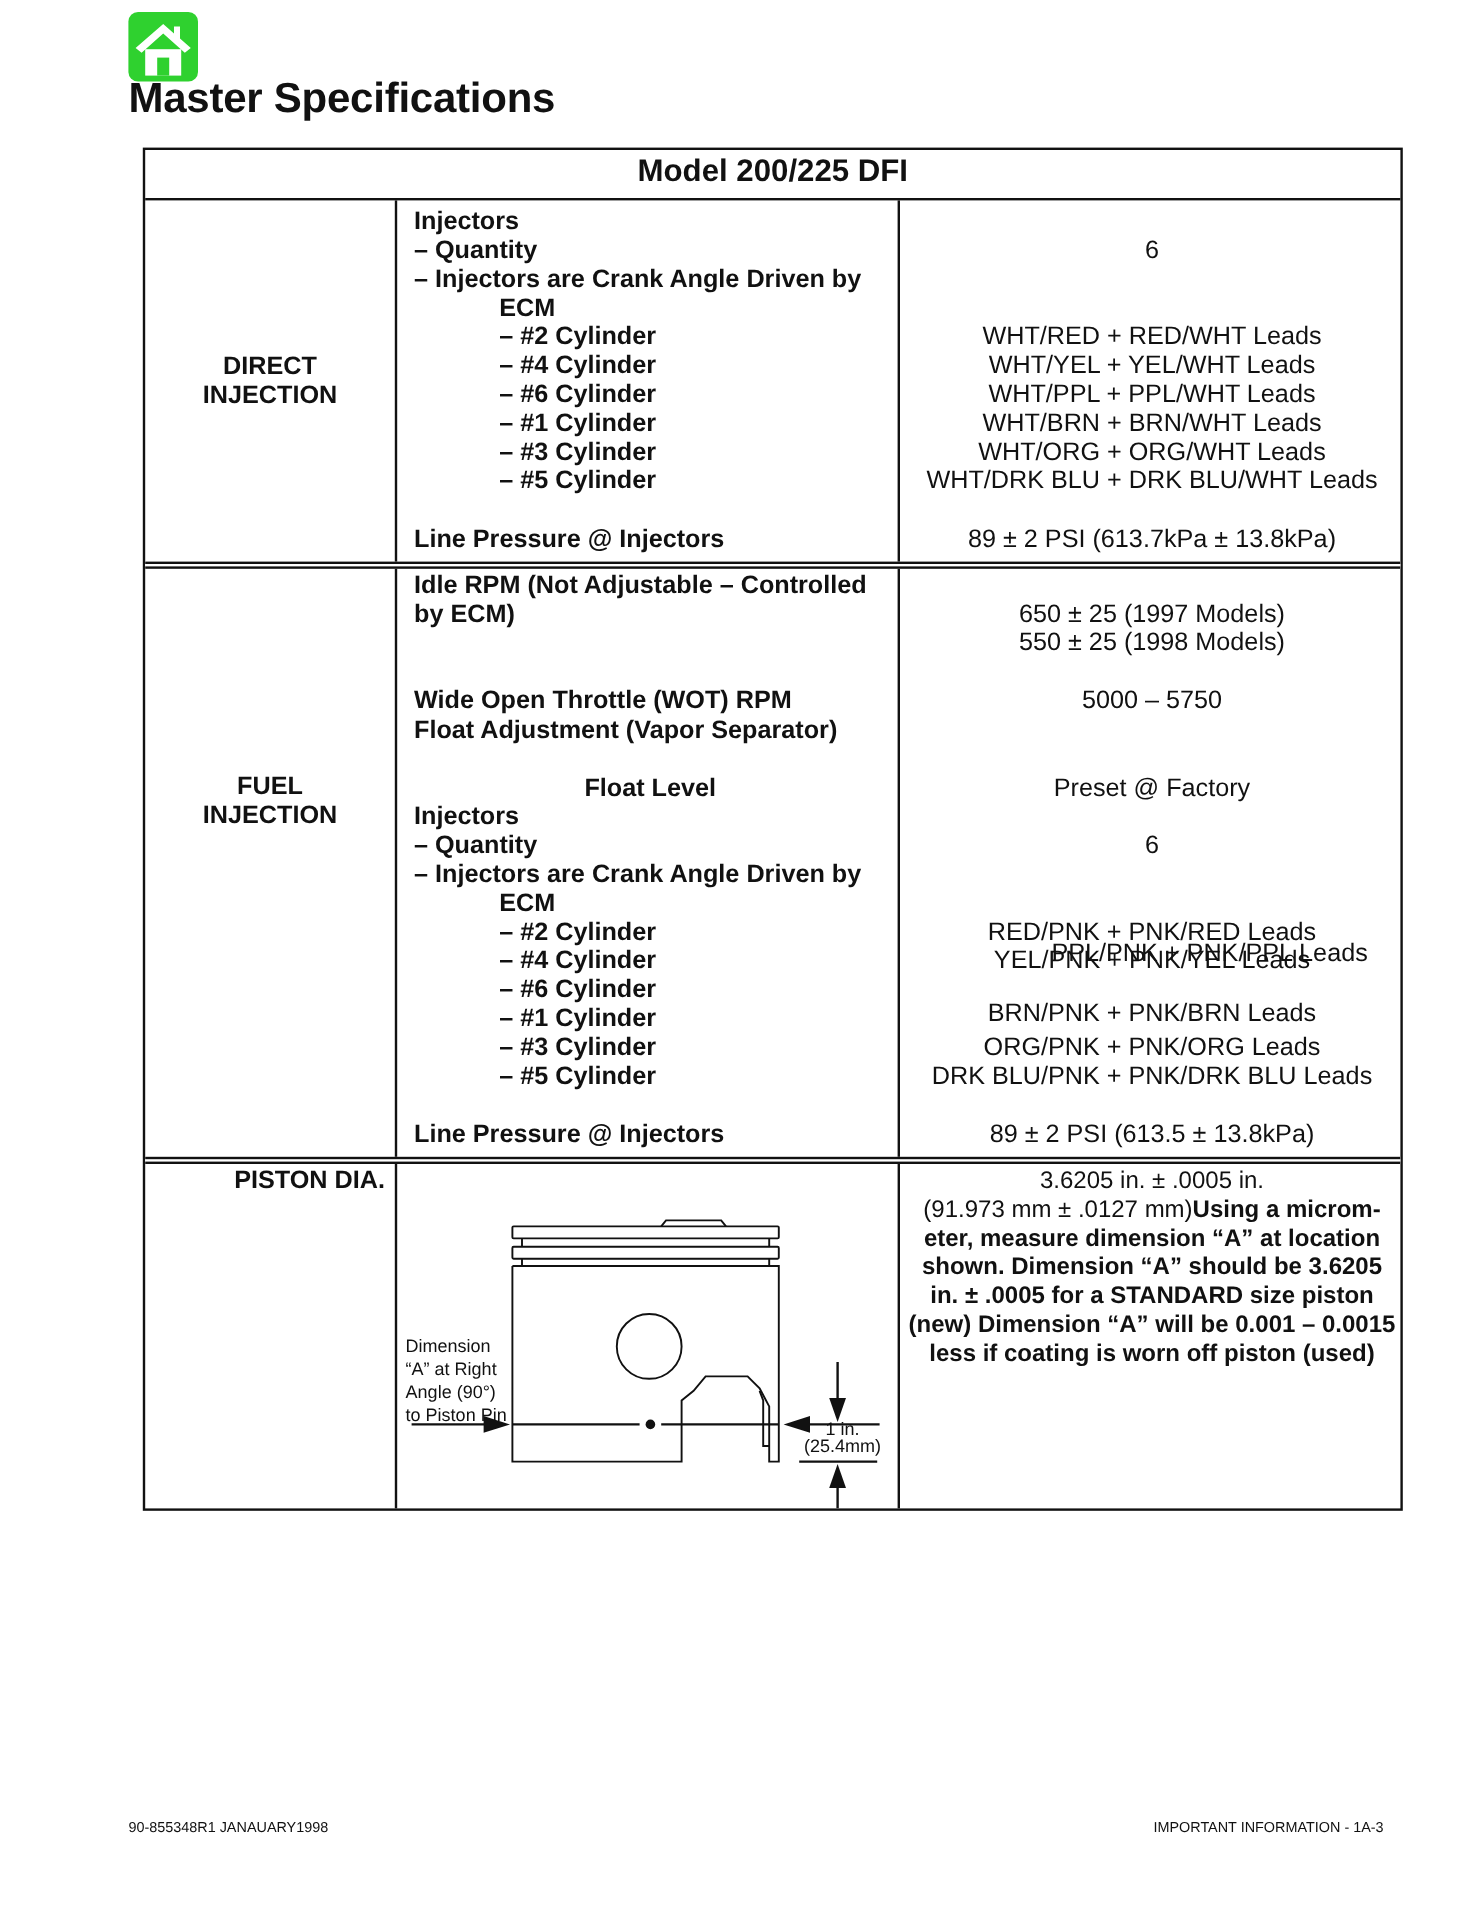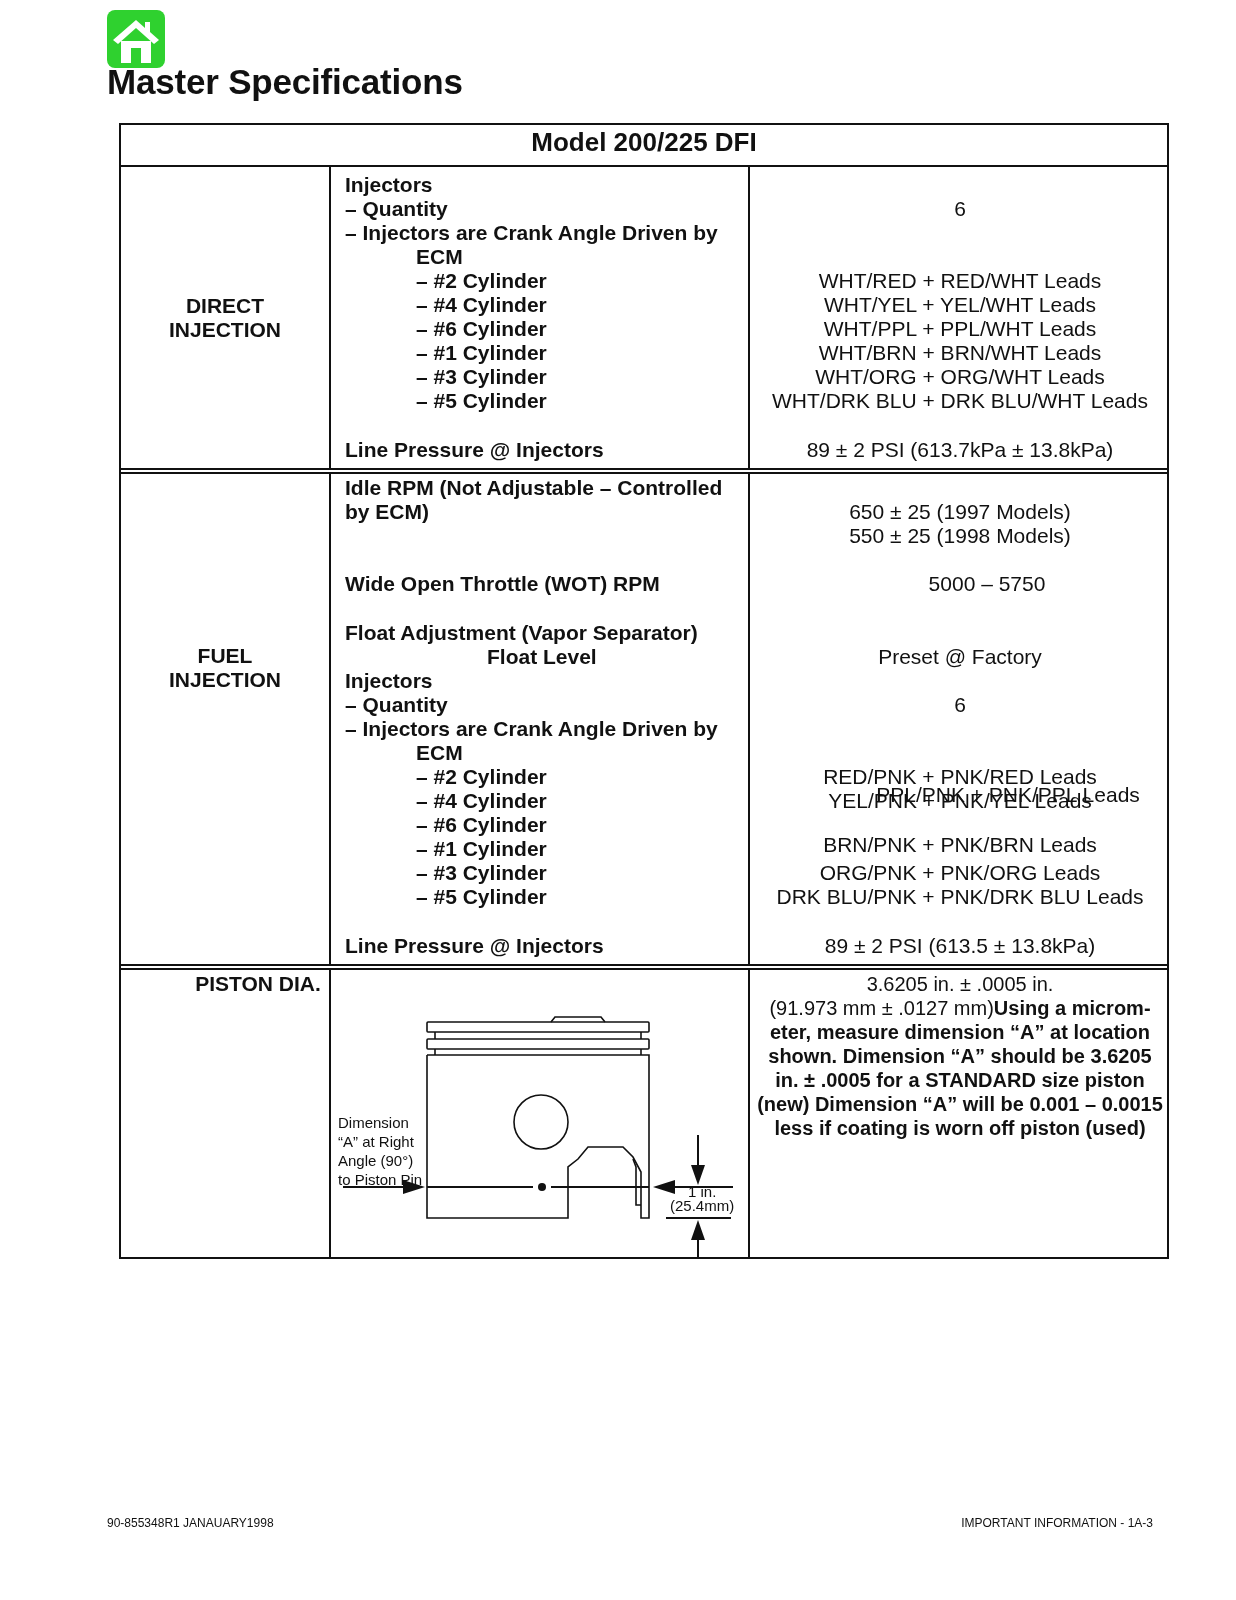--- a/index.html
+++ b/index.html
@@ -71,23 +71,23 @@
   <div class="section-label" style="top:519px;">
     <div>FUEL</div>
     <div>INJECTION</div>
   </div>
   <div class="line b mid" style="top:351px;">Idle RPM (Not Adjustable – Controlled</div>
   <div class="line b mid" style="top:375px;">by ECM)</div>
   <div class="line val" style="top:375px;">650 ± 25 (1997 Models)</div>
   <div class="line val" style="top:399px;">550 ± 25 (1998 Models)</div>
 
   <div class="line b mid" style="top:447px;">Wide Open Throttle (WOT) RPM</div>
-  <div class="line val" style="top:447px;padding-left:27px;">5000 – 5750</div>
+  <div class="line val" style="top:447px;">5000 – 5750</div>
 
-  <div class="line b mid" style="top:496px;text-align:right;">Float Adjustment (Vapor Separator)</div>
+  <div class="line b mid" style="top:472px;text-align:right;">Float Adjustment (Vapor Separator)</div>
   <div class="line b" style="top:520px; left:366px;">Float Level</div>
   <div class="line val" style="top:520px;">Preset @ Factory</div>
 
   <div class="line b mid" style="top:544px;">Injectors</div>
   <div class="line b mid" style="top:568px;">– Quantity</div>
   <div class="line val" style="top:568px;">6</div>
   <div class="line b mid" style="top:592px;">– Injectors are Crank Angle Driven by</div>
   <div class="line b ind" style="top:616px;">ECM</div>
 
   <div class="line b ind" style="top:640px;">– #2 Cylinder</div>

